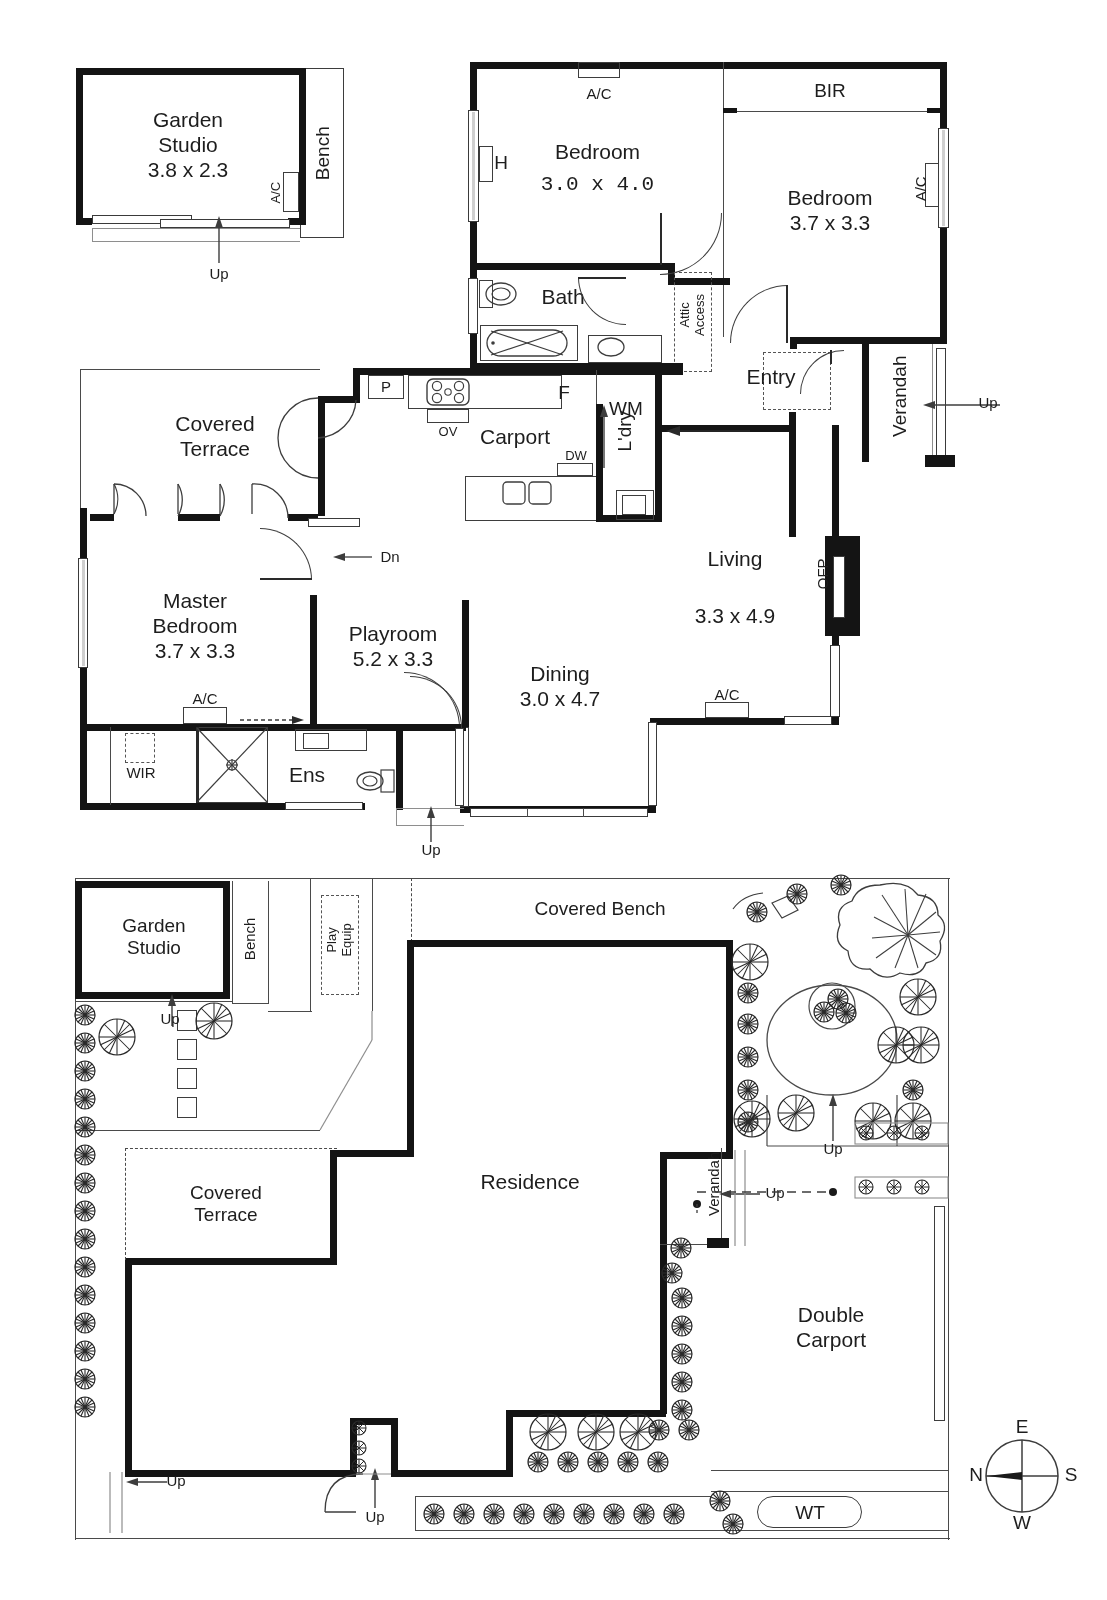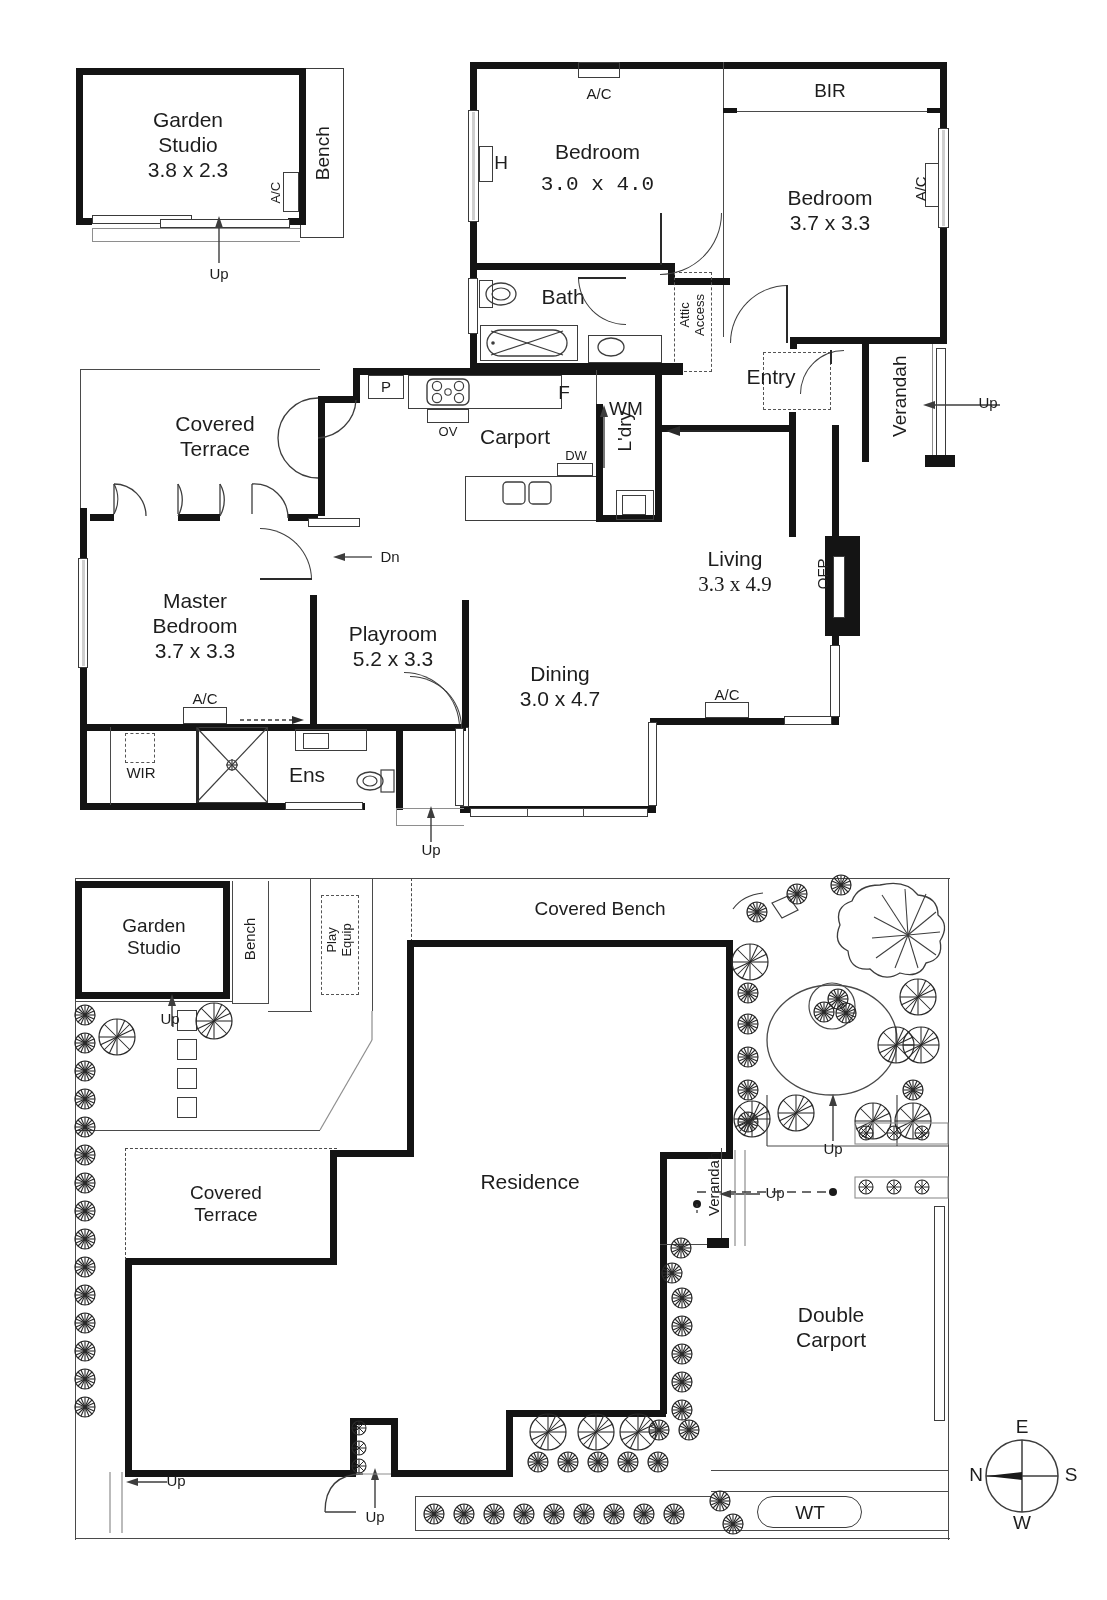--- a/index.html
+++ b/index.html
@@ -218,21 +218,21 @@
     </svg>
 
     <div class="wallV" style="left:832px;top:425px;height:300px;"></div>
     <div class="solidblk" style="left:825px;top:536px;width:22px;height:22px;"></div>
     <div class="solidblk" style="left:825px;top:536px;width:35px;height:100px;"></div>
     <div class="boxln" style="left:833px;top:556px;width:12px;height:62px;background:#fff;"></div>
     <span class="lbl sm rot90" style="left:793px;top:565px;width:60px;">OFP</span>
     <div class="win" style="left:830px;top:645px;width:10px;height:72px;"></div>
 
     <span class="lbl big" style="left:660px;top:547px;width:150px;">Living</span>
-    <span class="lbl big" style="left:660px;top:572px;width:150px;font-family:Liberation Serif, serif;">3.3 x 4.9</span>
+    <span class="lbl big" style="left:660px;top:604px;width:150px;">3.3 x 4.9</span>
 
     <span class="lbl big" style="left:490px;top:662px;width:140px;">Dining</span>
     <span class="lbl big" style="left:490px;top:687px;width:140px;">3.0 x 4.7</span>
 
     <div class="wallH" style="left:650px;top:718px;width:186px;"></div>
     <div class="boxln" style="left:705px;top:702px;width:44px;height:16px;"></div>
     <span class="lbl sm" style="left:697px;top:686px;width:60px;">A/C</span>
     <div class="win" style="left:784px;top:716px;width:48px;height:9px;"></div>
     <div class="win" style="left:648px;top:722px;width:9px;height:84px;"></div>
     <div class="wallH" style="left:460px;top:806px;width:196px;"></div>

